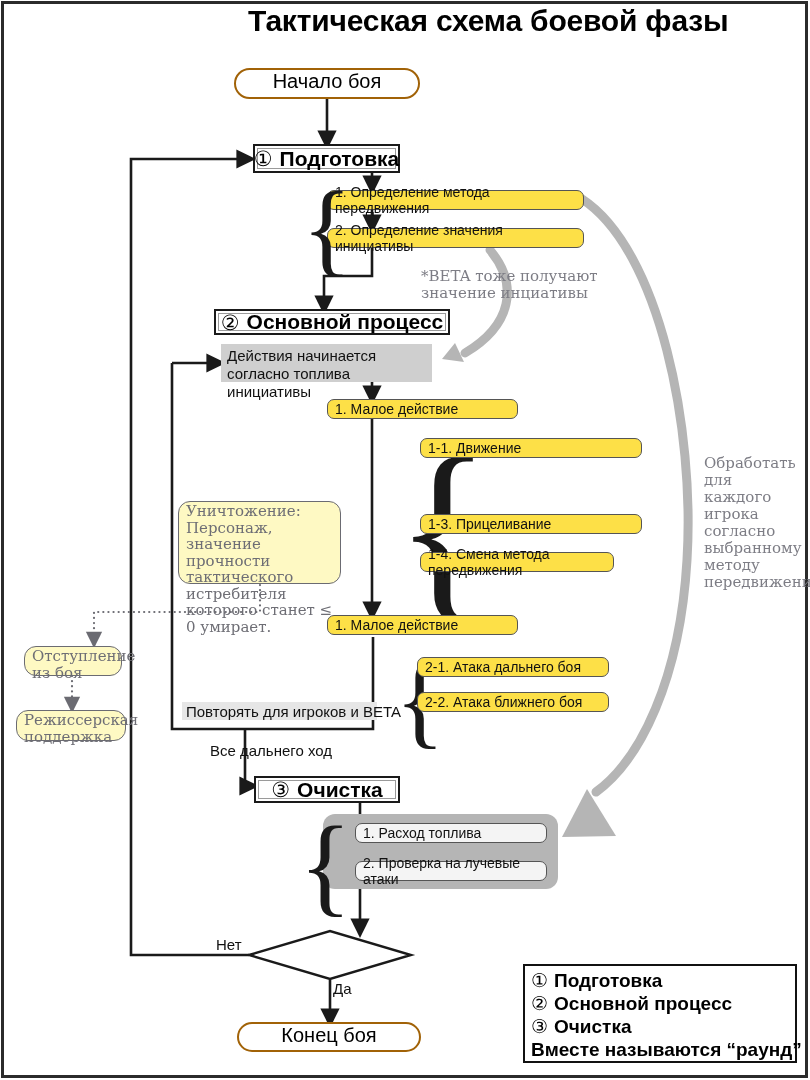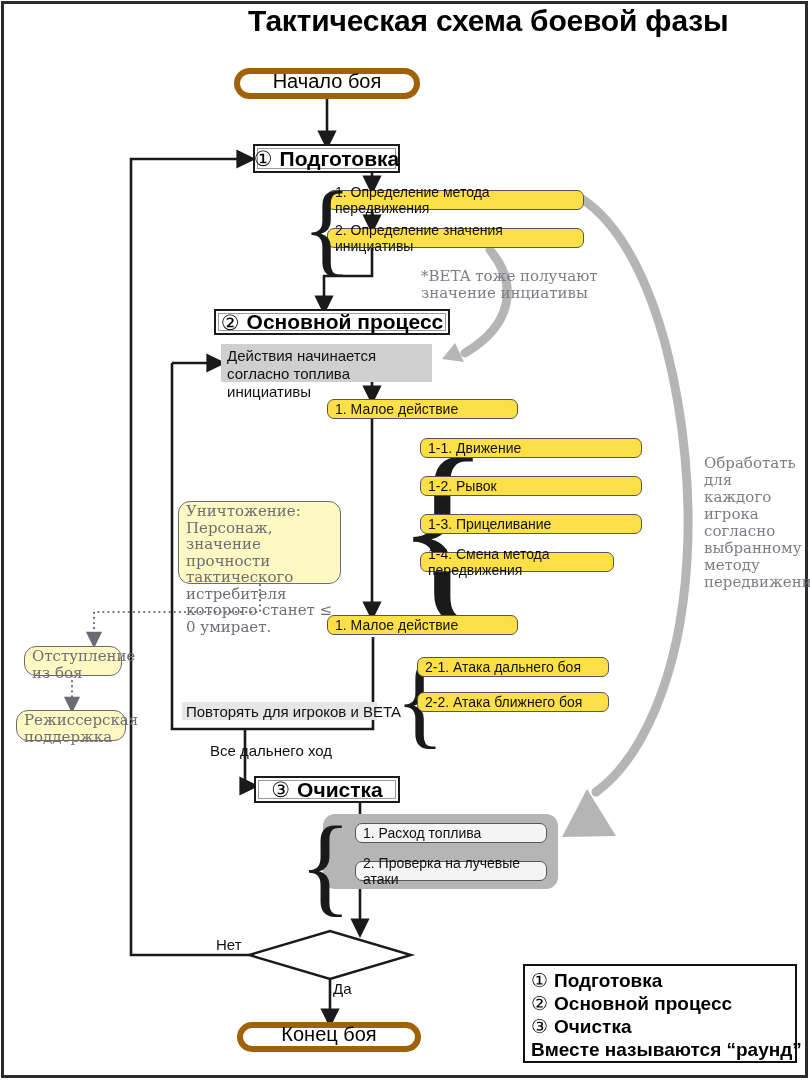--- a/index.html
+++ b/index.html
@@ -12,22 +12,22 @@
   
   #frame{position:absolute;left:1px;top:1px;width:807px;height:1077px;
          border:3px solid #2b2b2b;box-sizing:border-box;}
 
   
   #title{position:absolute;left:248px;top:4px;width:550px;height:36px;
          font:bold 30px "Liberation Sans",sans-serif;color:#000;
          letter-spacing:-0.2px;white-space:nowrap;}
 
   
-  .term{position:absolute;box-sizing:border-box;border:6px solid #a16207;
-        border-radius:16px;background:#fff;display:flex;align-items:flex-end;
+  .term{position:absolute;box-sizing:border-box;border:2px solid #a16207;
+        border-radius:16px;background:#fff;display:flex;align-items:flex-start;
         justify-content:center;font:20px "Liberation Sans",sans-serif;color:#000;}
 
   
   .phase{position:absolute;box-sizing:border-box;border:2px solid #1a1a1a;
          background:#fff;padding:2px;}
   .phase>.inner{width:100%;height:100%;box-sizing:border-box;
          border:1px solid #9a9a9a;display:flex;align-items:center;
          justify-content:center;gap:7px;
          font:bold 21px "Liberation Sans",sans-serif;color:#000;}
   .phase .mk{font-size:21px;font-weight:normal;line-height:1;}
@@ -165,23 +165,20 @@
 
   <div class="step" style="left:327px;top:399px;width:191px;height:20px;">
     <span>1. Малое действие</span>
   </div>
 
   <div class="brace" style="left:395px;top:428px;font-size:200px;">{</div>
 
   <div class="step" style="left:420px;top:438px;width:222px;height:20px;">
     <span>1-1. Движение</span>
     </div>
-  <div class="step" style="left:420px;top:476px;width:222px;height:20px;">
-    <span>1-2. Рывок</span>
-    </div>
   <div class="step" style="left:420px;top:514px;width:222px;height:20px;">
     <span>1-3. Прицеливание</span>
     </div>
   <div class="step" style="left:420px;top:552px;width:194px;height:20px;">
     <span>1-4. Смена метода передвижения</span>
     </div>
 
   <div class="note" style="left:178px;top:501px;width:163px;height:83px;">
     <span>Уничтожение: Персонаж, значение прочности тактического истребителя которого станет ≤ 0 умирает.</span>
   </div>

